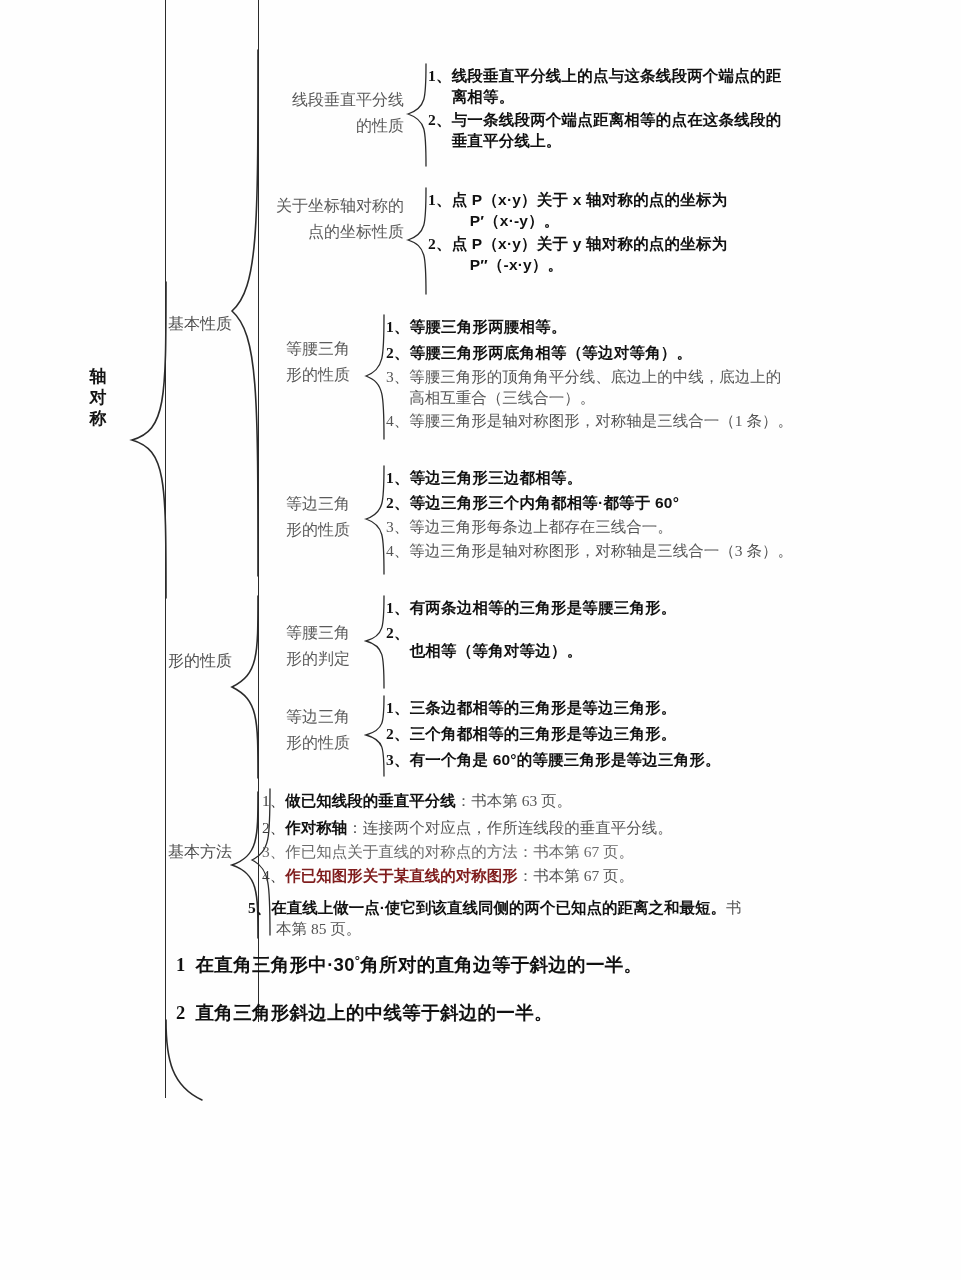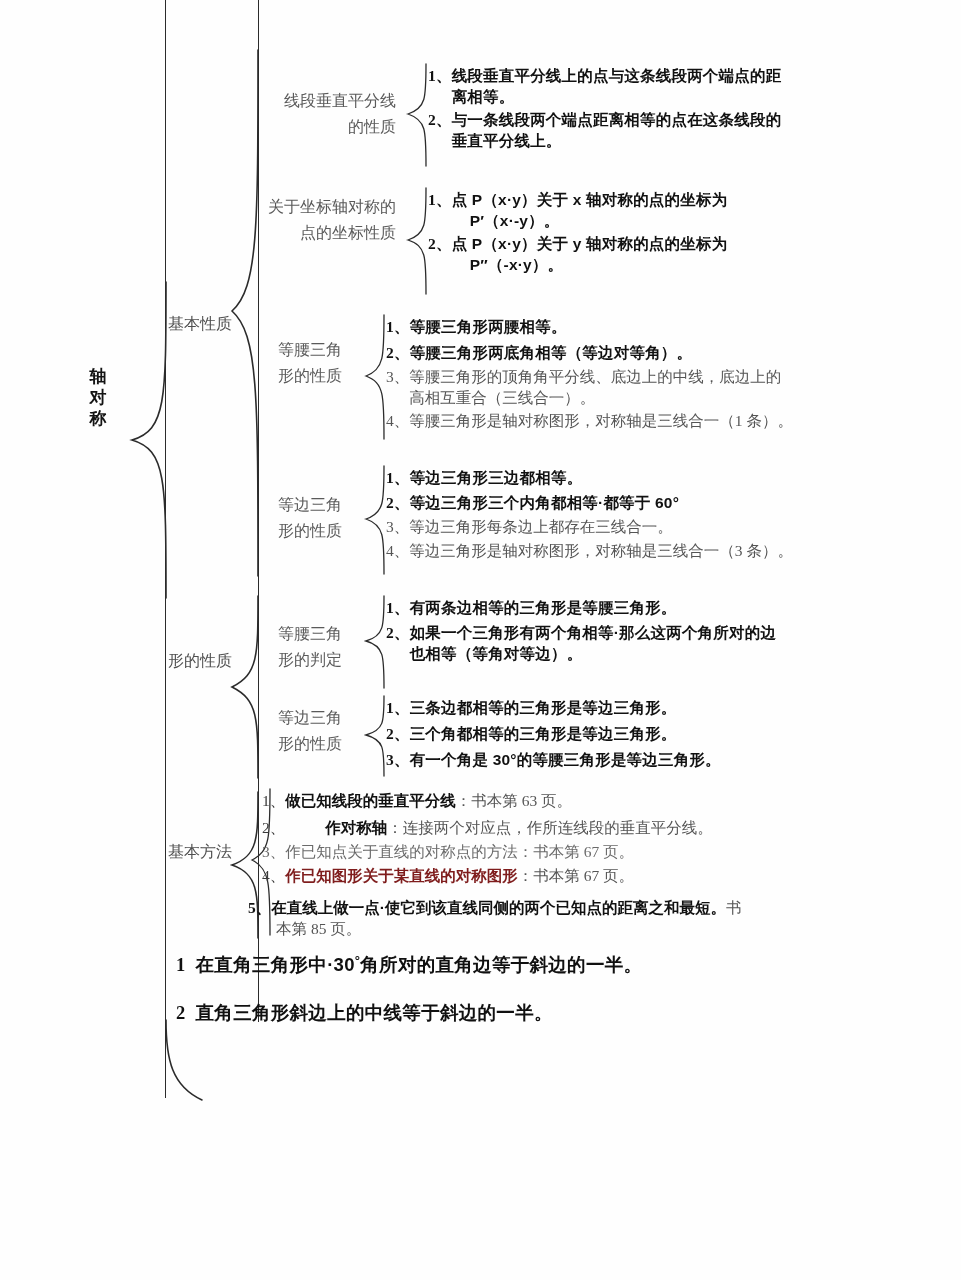--- a/index.html
+++ b/index.html
@@ -56,26 +56,27 @@
     font-family: "Liberation Serif", "DejaVu Serif", serif;
     font-size: 16px;
     line-height: 22px;
     color: #4f4f4f;
     white-space: nowrap;
   }
 
   
   .topic-label {
     position: absolute;
-    font-family: Liberation Serif, serif;
+    font-family: Liberation Mono, monospace;
     font-size: 16px;
     line-height: 26px;
     color: #5a5a5a;
     text-align: center;
     white-space: nowrap;
+    margin-left: 8px;
   }
   .topic-label span { display: block; }
   .topic-label.ralign span { text-align: right; }
 
   
   .items {
     position: absolute;
   }
   .item {
     display: flex;
@@ -276,21 +277,21 @@
     <path d="M22 2 C22 32, 22 42, 4 47 C22 52, 22 62, 22 94"></path>
   </svg>
   <div class="items" style="left:386px; top:598px; width:450px;">
     <div class="item b" style="margin-bottom:4px;">
       <span class="num">1、</span>
       <span class="txt">有两条边相等的三角形是等腰三角形。</span>
     </div>
     <div class="item b">
       <span class="num">2、</span>
       <span class="txt">
-        <span>如果一个三角形有两个角相等·那么这两个角所对的边</span><br>
+        <br>
         <span>也相等（等角对等边）。</span>
       </span>
     </div>
   </div>
 
   <div class="topic-label" style="left:262px; top:705px; width:96px;">
     <span>等边三角</span>
     <span>形的性质</span>
   </div>
   <svg class="brace-svg thin" style="left:362px; top:694px;" width="26" height="84" viewBox="0 0 26 84">
@@ -300,38 +301,38 @@
     <div class="item b" style="margin-bottom:5px;">
       <span class="num">1、</span>
       <span class="txt">三条边都相等的三角形是等边三角形。</span>
     </div>
     <div class="item b" style="margin-bottom:5px;">
       <span class="num">2、</span>
       <span class="txt">三个角都相等的三角形是等边三角形。</span>
     </div>
     <div class="item b">
       <span class="num">3、</span>
-      <span class="txt">有一个角是 30°的等腰三角形是等边三角形。</span>
+      <span class="txt">有一个角是 60°的等腰三角形是等边三角形。</span>
     </div>
   </div>
 
   <svg class="brace-svg thin" style="left:248px; top:787px;" width="26" height="150" viewBox="0 0 26 150">
     <path d="M22 2 C22 50, 22 64, 4 73 C22 82, 22 98, 22 148"></path>
   </svg>
   <div class="items" style="left:262px; top:791px; width:580px;">
     <div class="item" style="margin-bottom:6px;">
       <span class="num" style="font-family:'Liberation Serif',serif;color:#3a3a3a;">1、</span>
       <span class="txt">
         <span style="font-family:'Liberation Sans',sans-serif;font-weight:700;color:#111;">做已知线段的垂直平分线</span><span class="mix-light">：书本第 63 页。</span>
       </span>
     </div>
     <div class="item" style="margin-bottom:3px;">
       <span class="num" style="font-family:'Liberation Serif',serif;color:#3a3a3a;">2、</span>
       <span class="txt">
-        <span style="font-family:'Liberation Sans',sans-serif;font-weight:700;color:#111;margin-left:40px;">作对称轴</span><span class="mix-light">：连接两个对应点，作所连线段的垂直平分线。</span>
+        <span style="font-family:'Liberation Sans',sans-serif;font-weight:700;color:#111;">作对称轴</span><span class="mix-light">：连接两个对应点，作所连线段的垂直平分线。</span>
       </span>
     </div>
     <div class="item" style="margin-bottom:3px;">
       <span class="num" style="font-family:'Liberation Serif',serif;color:#6a6a6a;">3、</span>
       <span class="txt mix-light" style="color:#6a6a6a;">作已知点关于直线的对称点的方法：书本第 67 页。</span>
     </div>
     <div class="item" style="margin-bottom:3px;">
       <span class="num" style="font-family:'Liberation Serif',serif;color:#3a3a3a;">4、</span>
       <span class="txt">
         <span style="font-family:'Liberation Sans',sans-serif;font-weight:700;color:#7f1d1d;">作已知图形关于某直线的对称图形</span><span class="mix-light">：书本第 67 页。</span>

